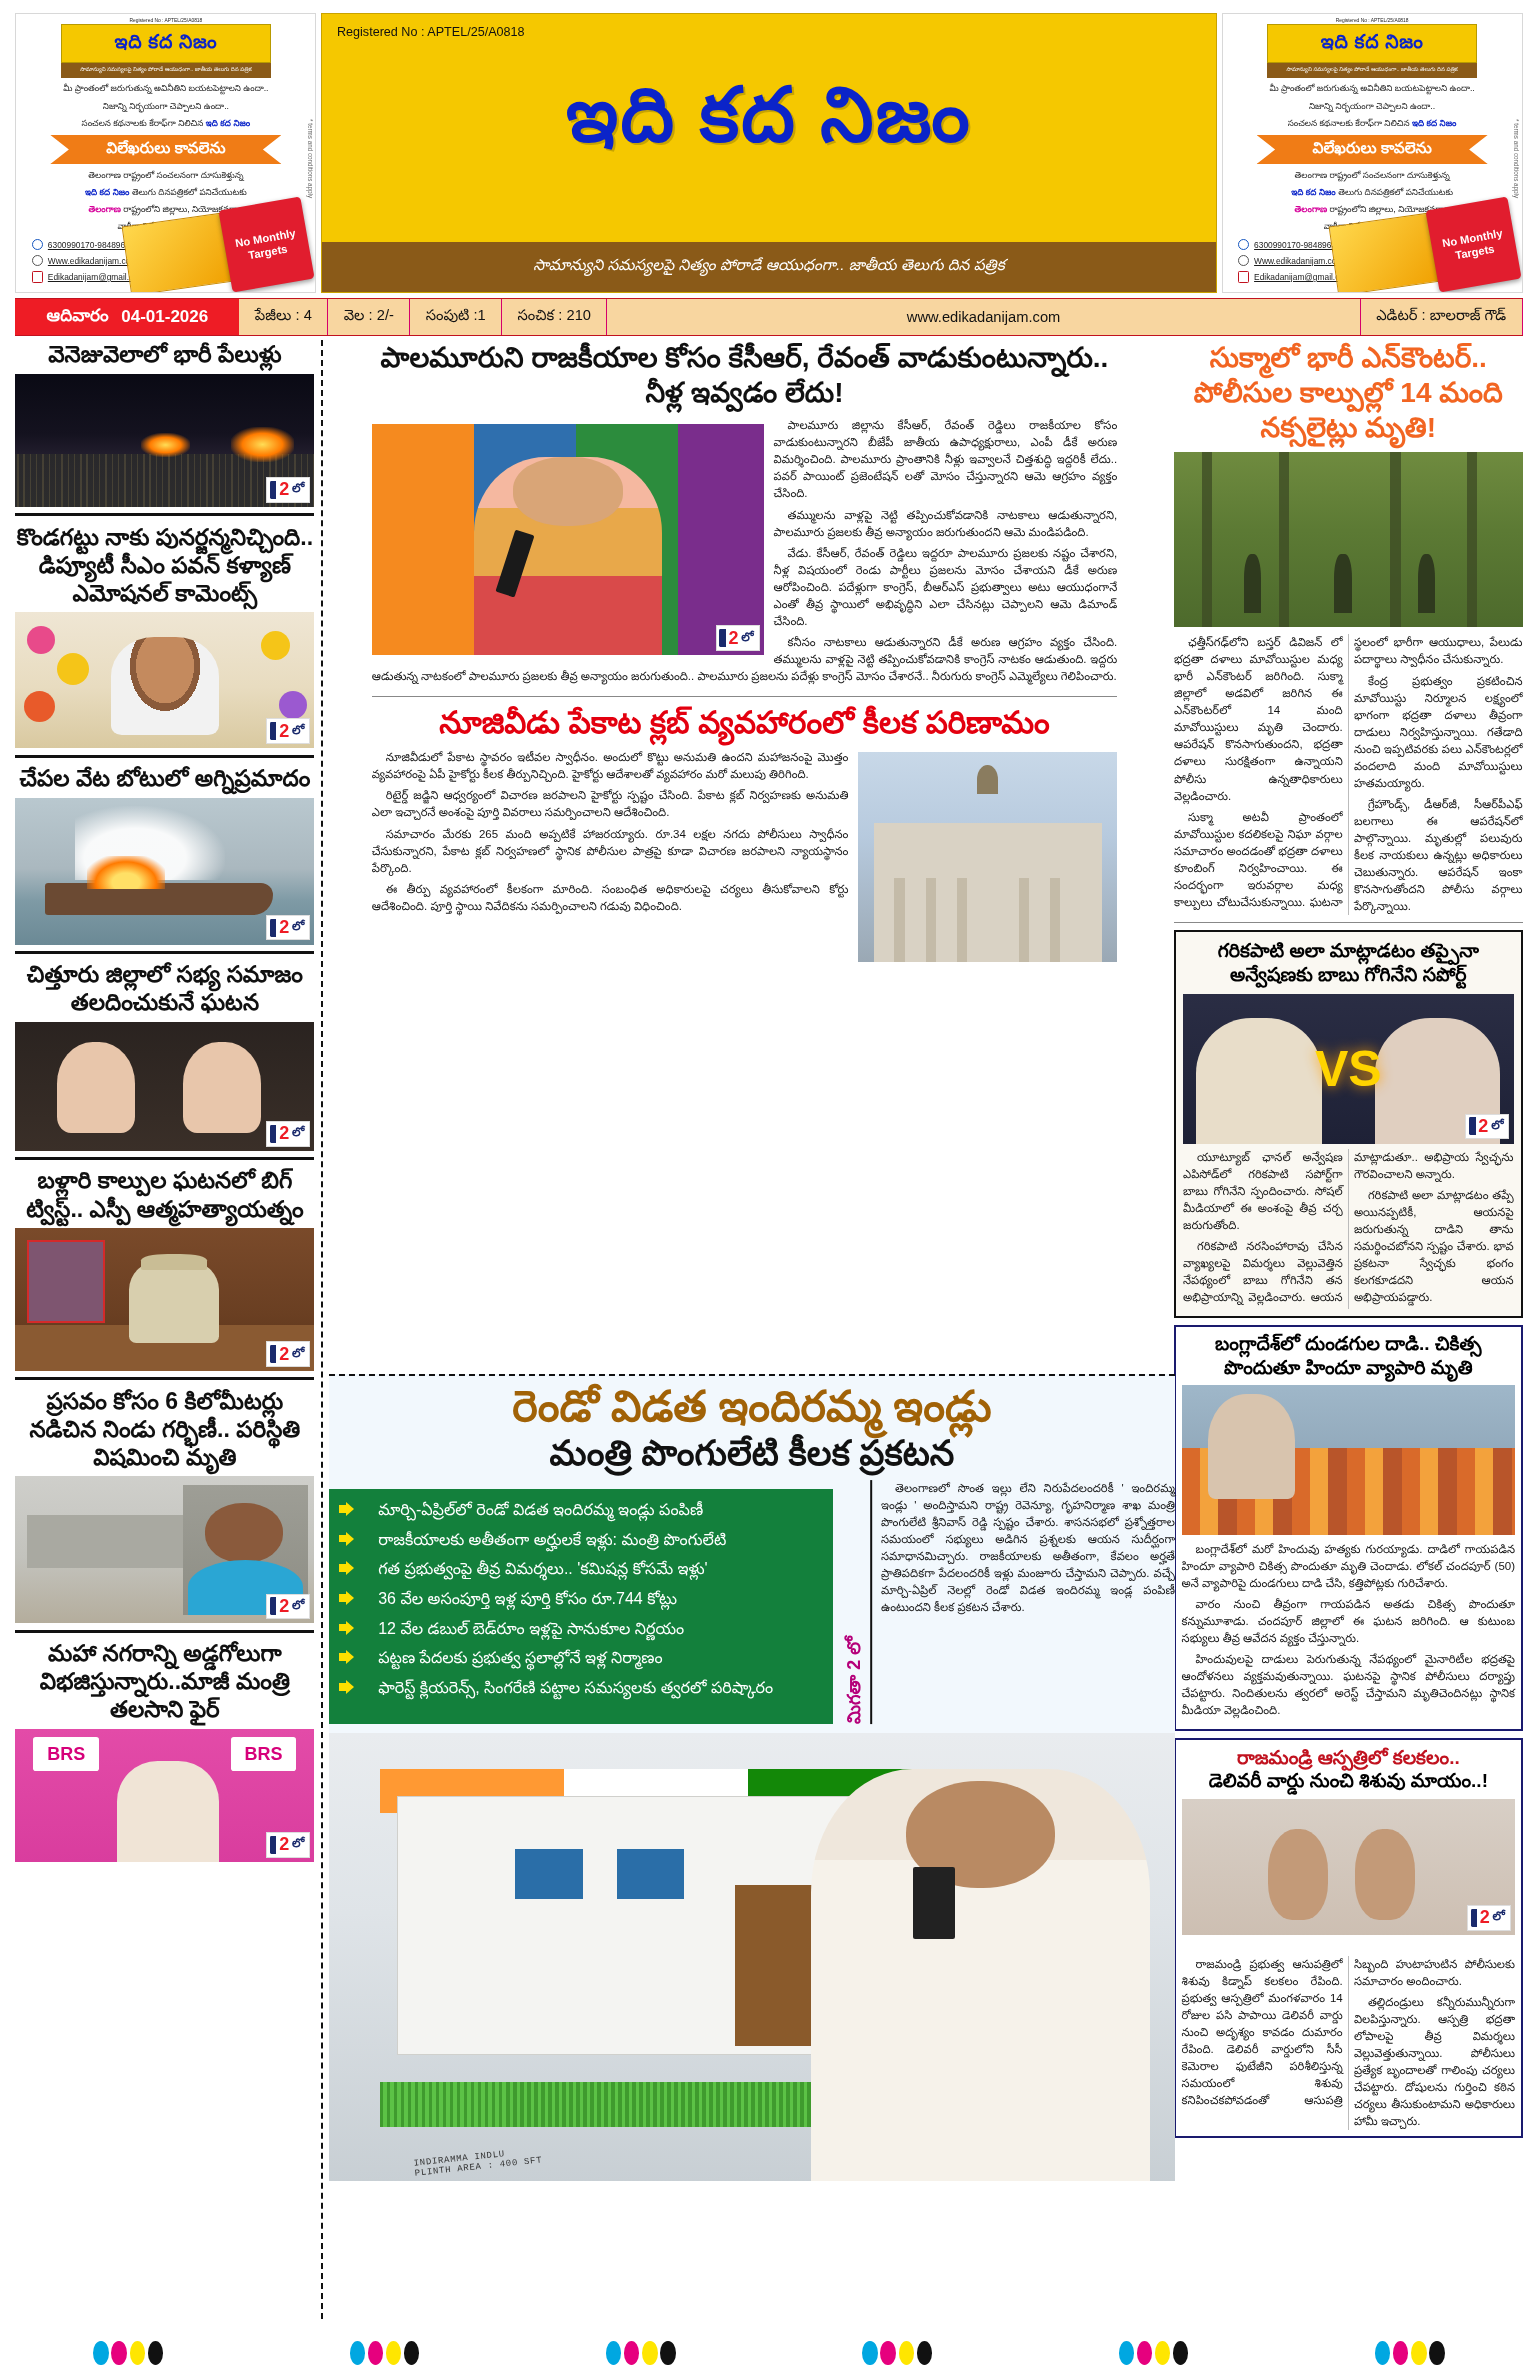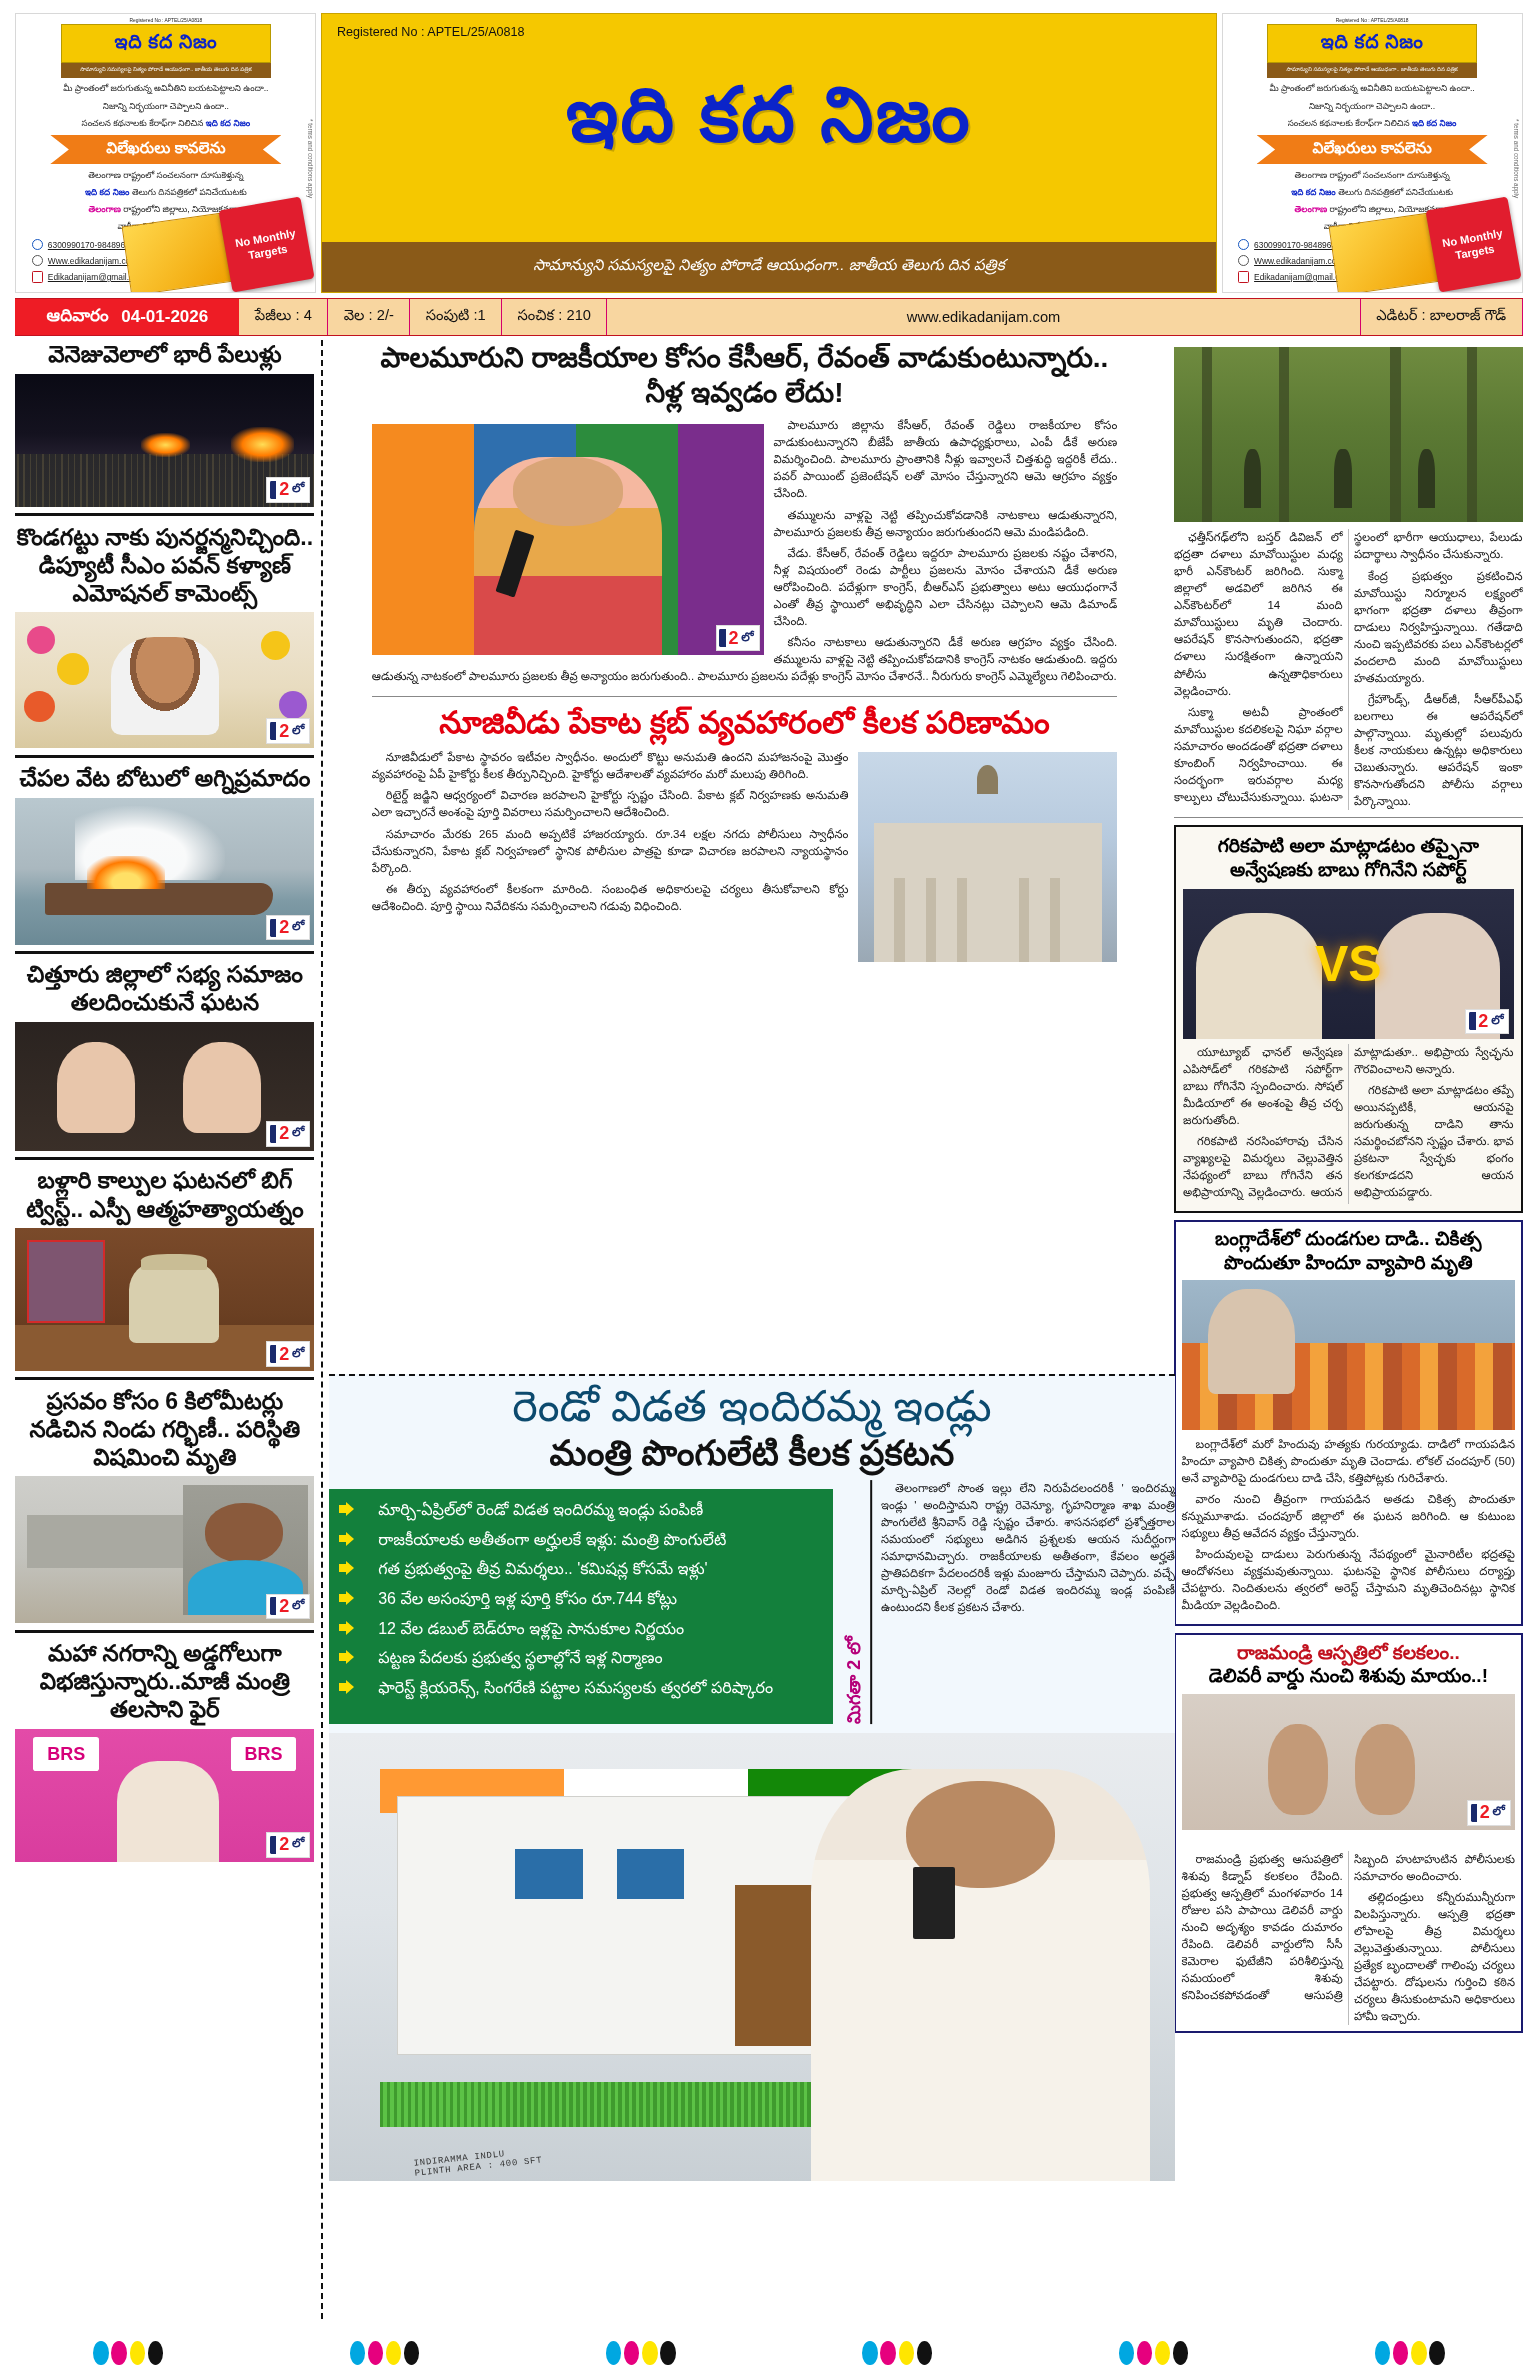--- a/index.html
+++ b/index.html
@@ -205,21 +205,21 @@
   .hl-orange { color:#f26522; font-weight:bold; font-size: 28px; text-align:center; line-height:1.25; }
 
   
   .nuz-hl { color:#e3000f; font-weight:bold; font-size: 31px; text-align:center; line-height:1.22; }
 
   
   .box-framed { border: 2.1px solid #111; background:#faf8f2; padding: 7px; }
 
   
   .indi-block { border-top: 2.8px dashed #111; margin-top: 7px; padding-top: 7px; background:#f2f8fd; }
-  .indi-h1 { color:#0c4a6e; font-weight:normal; font-size: 43px; text-align:center; line-height:1.1; }
+  .indi-h1 { color:#a16207; font-weight:bold; font-size: 43px; text-align:center; line-height:1.1; }
   .indi-h2 { color:#111; font-weight:bold; font-size: 35px; text-align:center; line-height:1.15; margin-top: 2.8px; }
   .bullets { background:#13803c; color:#fff; padding: 11.2px 9.8px; margin-top: 8.4px; }
   .bullets li { list-style:none; display:flex; gap: 24px; align-items:flex-start; font-size: 16px; margin-bottom: 10.5px; line-height:1.2; }
   .bullets li:last-child { margin-bottom: 16px; }
   .arrow { flex: none; width: 15.4px; height: 14px; margin-top: 2.1px; position: relative; }
   .arrow::before {
     content:""; position:absolute; left:0; top: 2.8px; width: 7.7px; height: 7.7px; background:#ffe000;
   }
   .arrow::after {
     content:""; position:absolute; left: 7px; top: 0; border-top: 7px solid transparent;
@@ -486,20 +486,21 @@
           <p>నూజివీడులో పేకాట స్థావరం ఇటీవల స్వాధీనం. అందులో కొట్టు అనుమతి ఉందని మహాజనంపై మొత్తం వ్యవహారంపై ఏపీ హైకోర్టు కీలక తీర్పునిచ్చింది. హైకోర్టు ఆదేశాలతో వ్యవహారం మరో మలుపు తిరిగింది.</p>
           <p>రిటైర్డ్ జడ్జిని ఆధ్వర్యంలో విచారణ జరపాలని హైకోర్టు స్పష్టం చేసింది. పేకాట క్లబ్ నిర్వహణకు అనుమతి ఎలా ఇచ్చారనే అంశంపై పూర్తి వివరాలు సమర్పించాలని ఆదేశించింది.</p>
           <p>సమాచారం మేరకు 265 మంది అప్పటికే హాజరయ్యారు. రూ.34 లక్షల నగదు పోలీసులు స్వాధీనం చేసుకున్నారని, పేకాట క్లబ్ నిర్వహణలో స్థానిక పోలీసుల పాత్రపై కూడా విచారణ జరపాలని న్యాయస్థానం పేర్కొంది.</p>
           <p>ఈ తీర్పు వ్యవహారంలో కీలకంగా మారింది. సంబంధిత అధికారులపై చర్యలు తీసుకోవాలని కోర్టు ఆదేశించింది. పూర్తి స్థాయి నివేదికను సమర్పించాలని గడువు విధించింది.</p>
         </div>
       </div>
     </div>
 
     <div class="col-right">
 
+      <div class="hl-orange">సుక్మాలో భారీ ఎన్‌కౌంటర్.. పోలీసుల కాల్పుల్లో 14 మంది నక్సలైట్లు మృతి!</div>
       <div class="photo ph-forest" style="height:175px;margin-top:7px">
         <div class="tree" style="left:8%"></div>
         <div class="tree" style="left:30%"></div>
         <div class="tree" style="left:62%"></div>
         <div class="tree" style="left:84%"></div>
         <div class="sold" style="left:20%"></div>
         <div class="sold" style="left:46%"></div>
         <div class="sold" style="left:70%"></div>
       </div>
       <div class="body-txt cols2" style="margin-top:7px">

